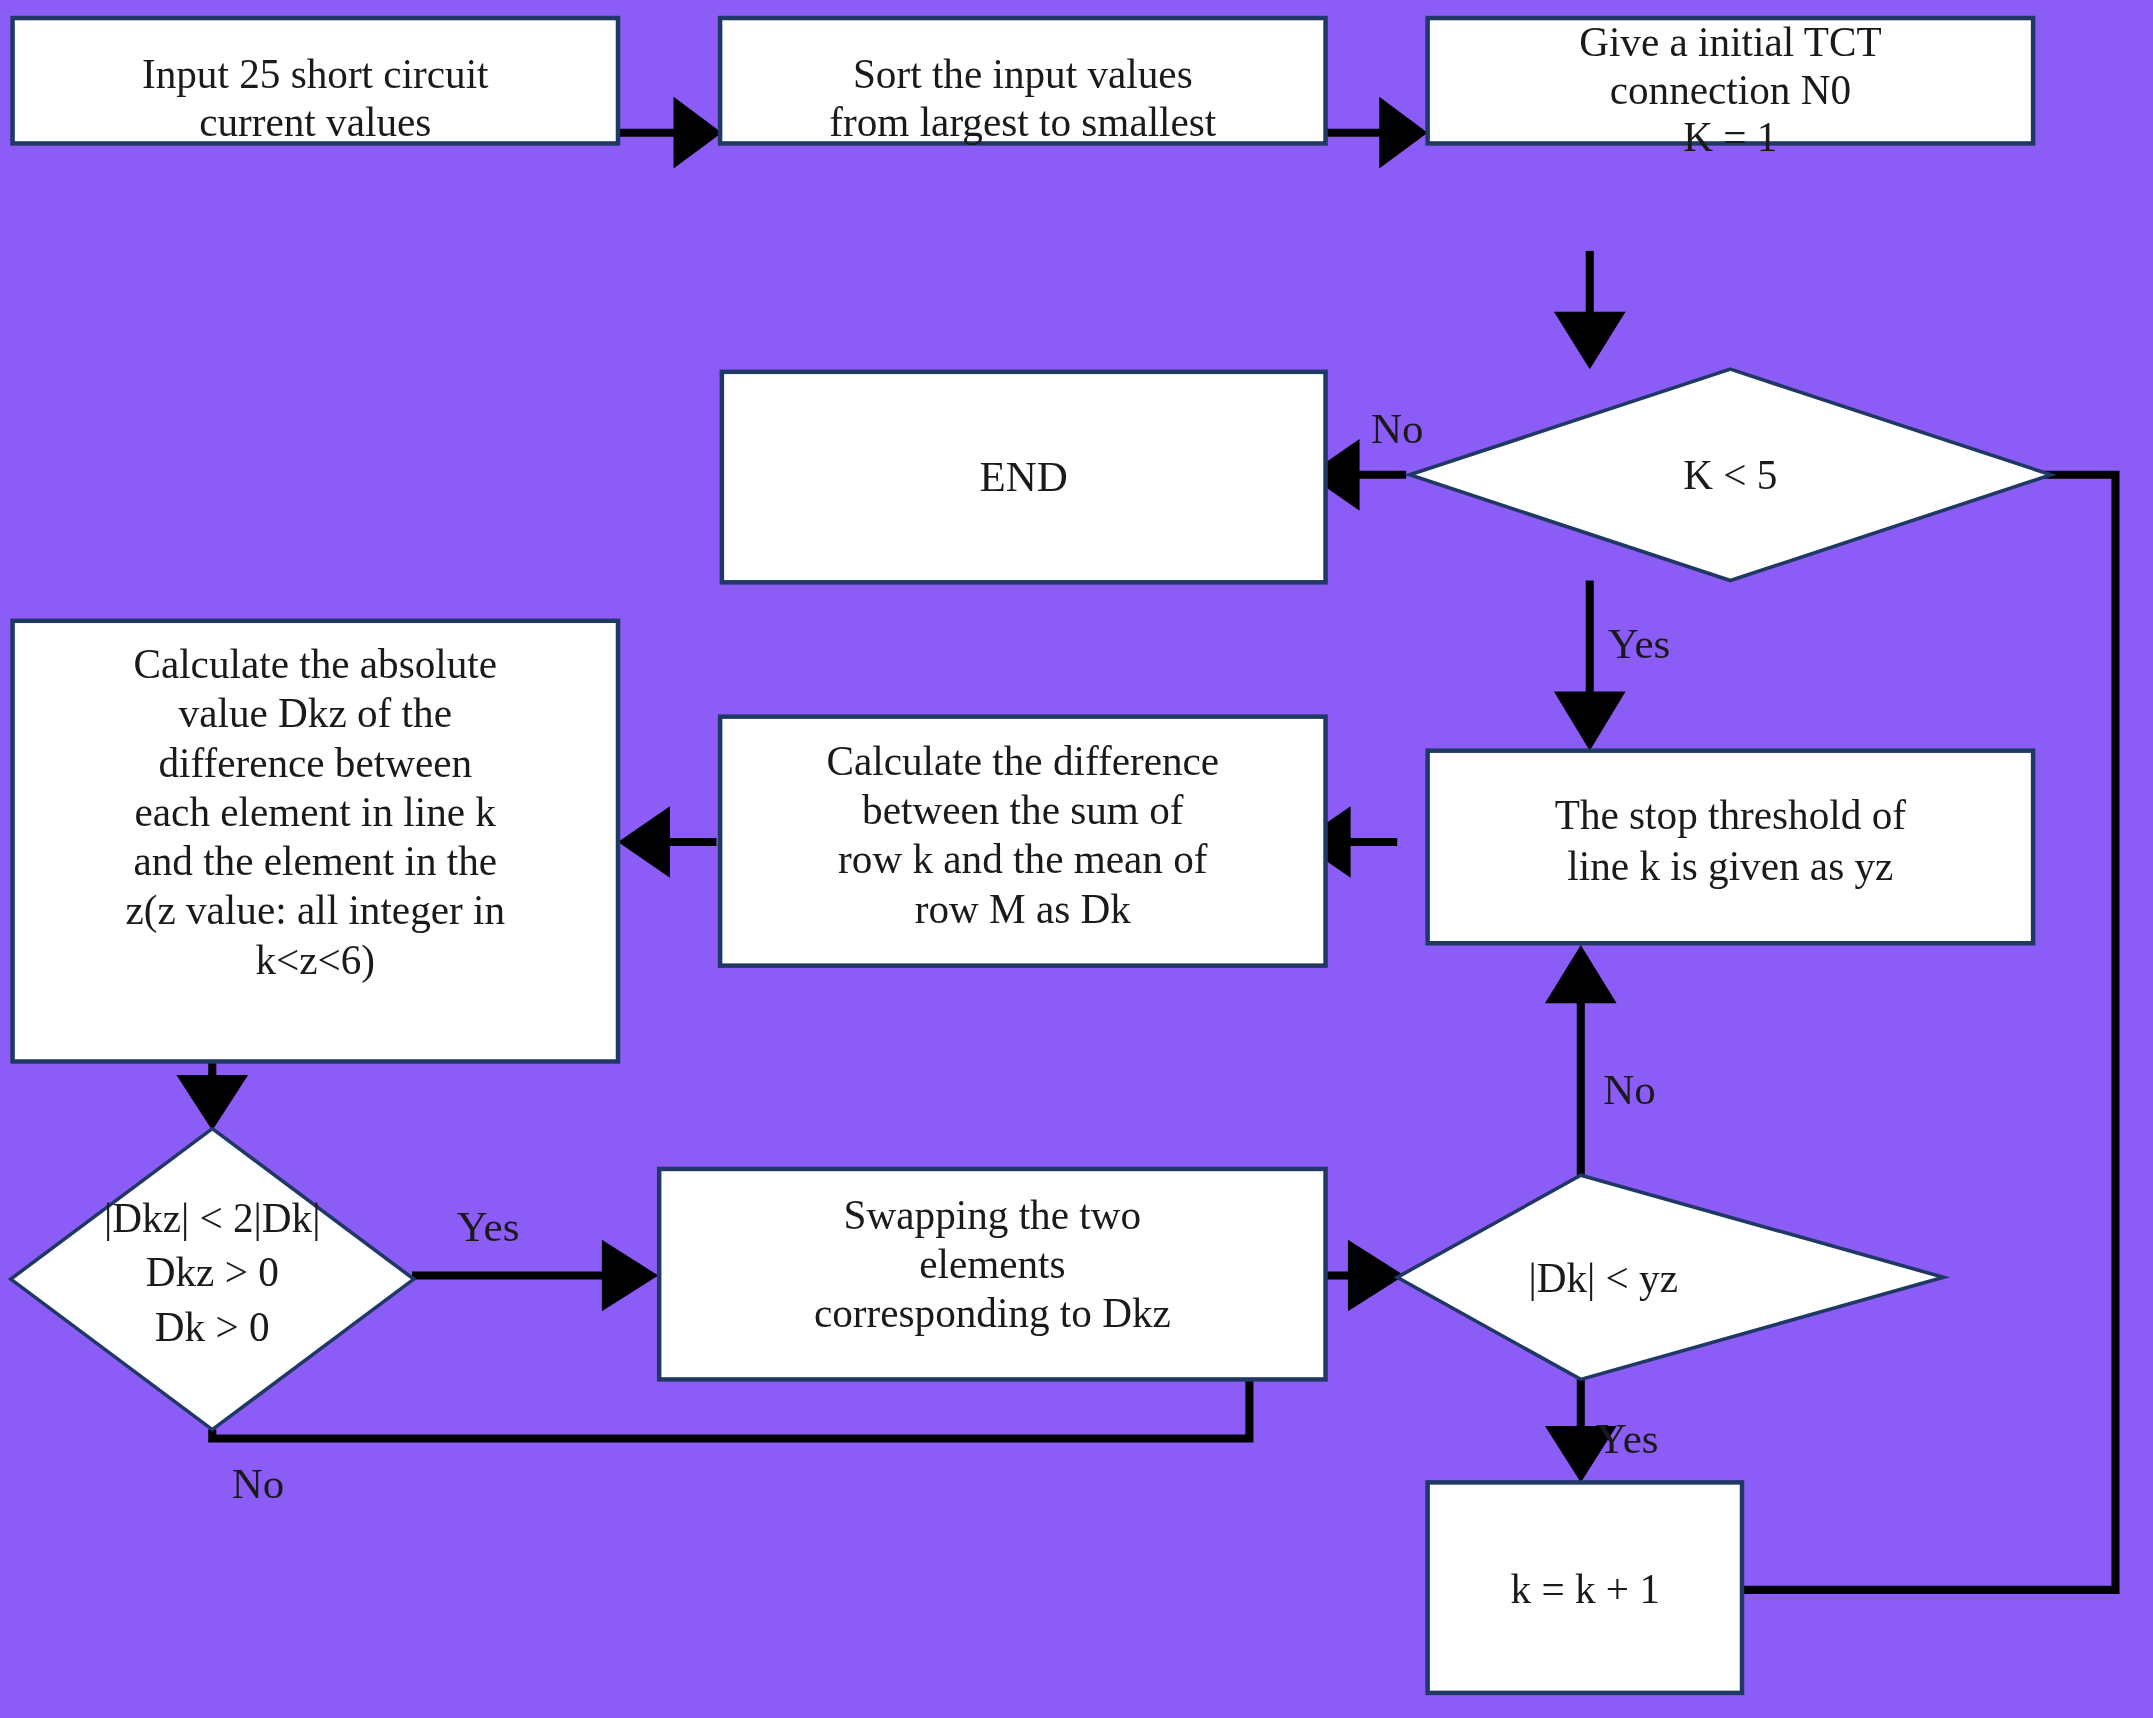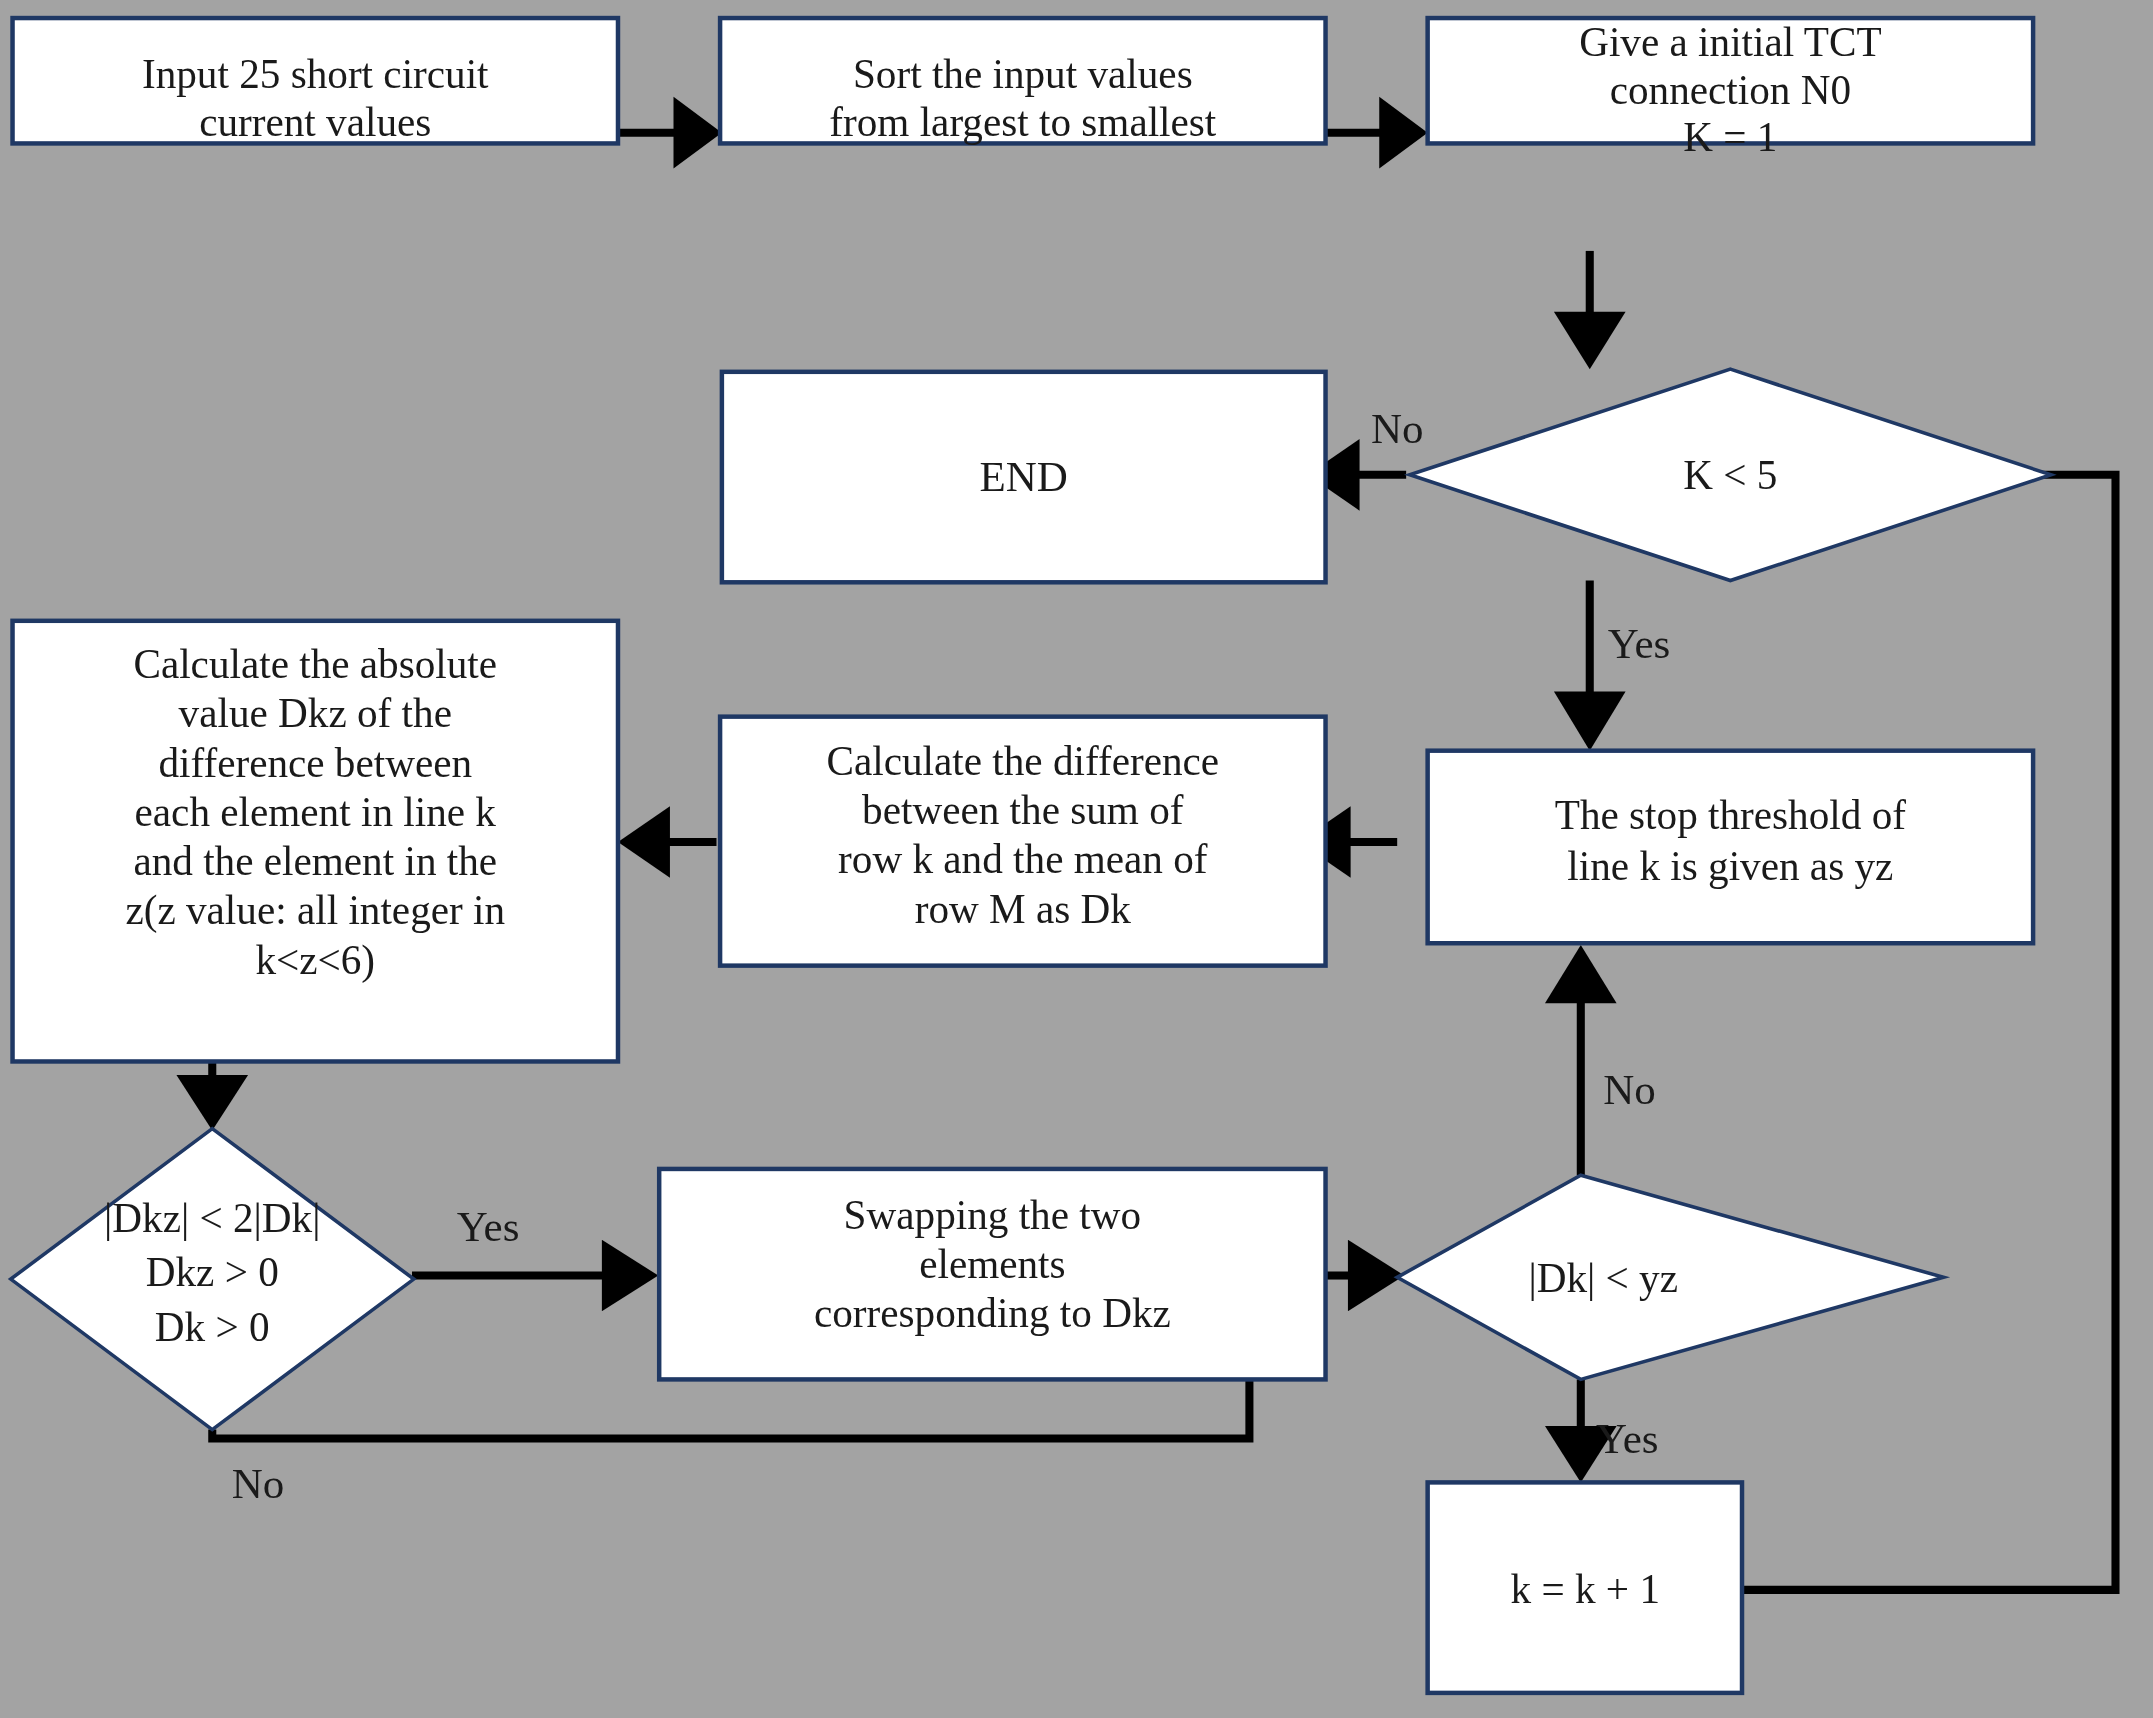--- a/index.html
+++ b/index.html
@@ -4,21 +4,21 @@
 <style>
   html, body {
     margin: 0;
     padding: 0;
     background: #ffffff;
   }
   #flowchart-root {
     position: relative;
     width: 2154px;
     height: 1719px;
-    background: #a3a3a3;
+    background: #8b5cf6;
     font-family: "Liberation Serif", "DejaVu Serif", serif;
     overflow: hidden;
   }
   svg.canvas {
     position: absolute;
     top: 0; left: 0;
     width: 2154px;
     height: 1719px;
   }
   .node-box {

